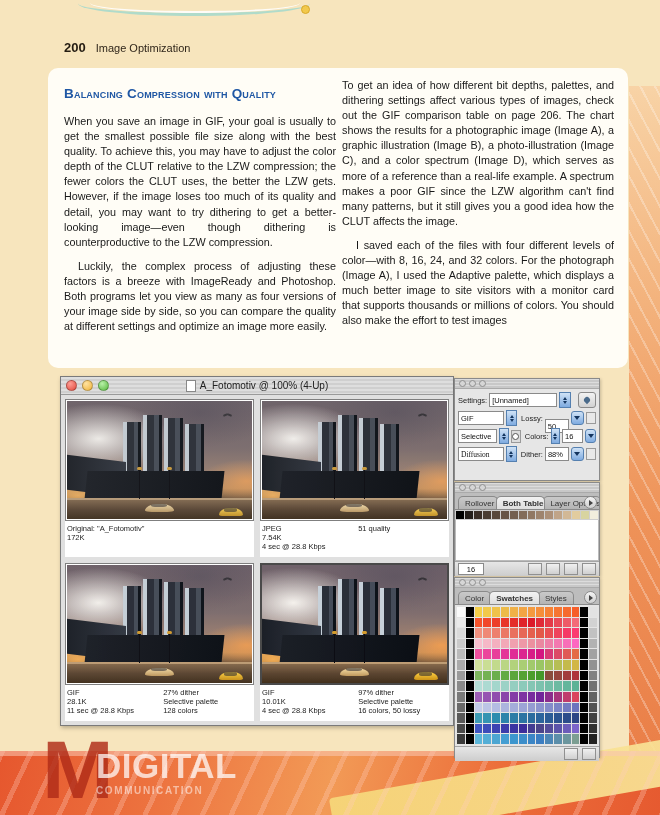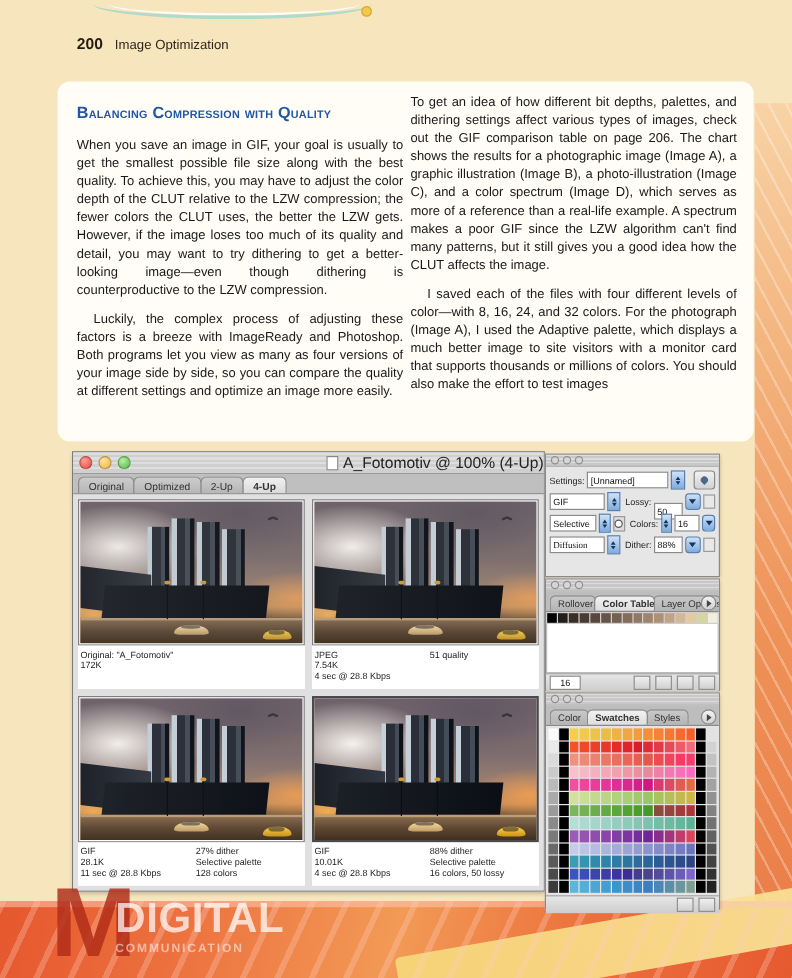--- a/index.html
+++ b/index.html
@@ -18,41 +18,41 @@
     background:linear-gradient(100deg,#e6572e 0%,#ed7440 25%,#f29a56 50%,#ec6e3a 75%,#e65a30 100%);}
   .bottom-art .streaks{position:absolute;inset:0;background:repeating-linear-gradient(115deg,rgba(255,205,190,.30) 0 5px,rgba(255,205,190,0) 5px 26px);}
   .bottom-art .yellow-band{position:absolute;left:330px;top:14px;width:380px;height:46px;background:linear-gradient(90deg,#f6d87a,#f9e49a);transform:rotate(-10deg);opacity:.92;border-radius:4px;}
   .bottom-art .pinkline{position:absolute;left:0;top:0;width:660px;height:5px;background:rgba(250,200,180,.55);}
   .m-glyph{position:absolute;left:42px;top:726px;z-index:3;font-size:86px;font-weight:bold;color:#b02c18;opacity:.82;line-height:1;transform:scaleY(.95);letter-spacing:-6px;}
   .brand{position:absolute;left:96px;top:748px;z-index:4;}
   .brand .b1{font-size:35px;font-weight:bold;color:rgba(255,255,255,.72);letter-spacing:.5px;line-height:1;}
   .brand .b2{font-size:10px;font-weight:bold;color:rgba(255,255,255,.52);letter-spacing:1.6px;margin-top:2px;}
 
   
-  .runhead{position:absolute;left:64px;top:28px;color:#241c12;}
+  .runhead{position:absolute;left:64px;top:38px;color:#241c12;}
   .runhead .num{font-size:13px;font-weight:bold;}
   .runhead .sec{font-size:11px;margin-left:10px;color:#30261a;}
 
   
   .card{position:absolute;left:48px;top:68px;width:580px;height:300px;background:#fffdf6;border-radius:10px;}
   .heading{position:absolute;left:16px;top:18px;width:280px;font-size:13.5px;font-weight:bold;color:#1f57a4;font-variant:small-caps;letter-spacing:.2px;}
   .col{position:absolute;font-size:10.8px;line-height:15.1px;color:#191919;text-align:justify;}
   .col p{margin:0;}
   .col p + p{margin-top:9px;text-indent:14px;}
   #leftcol{left:16px;top:46px;width:272px;}
   #rightcol{left:294px;top:10px;width:272px;}
 
   
   .ir-window{position:absolute;left:60px;top:376px;width:392px;z-index:2;border:1px solid #7a7a7a;background:#e4e4e4;box-shadow:1px 2px 4px rgba(0,0,0,.25);}
   .titlebar{height:17px;background:repeating-linear-gradient(180deg,#dedede 0 2px,#cfcfcf 2px 4px);display:flex;align-items:center;position:relative;border-bottom:1px solid #9a9a9a;}
   .tl{width:9px;height:9px;border-radius:50%;margin-left:5px;display:inline-block;border:1px solid rgba(0,0,0,.25);}
   .tl.red{background:radial-gradient(circle at 35% 30%,#ff9d94,#e24b3f);}
   .tl.yellow{background:radial-gradient(circle at 35% 30%,#ffe2a0,#f0b43a);}
   .tl.green{background:radial-gradient(circle at 35% 30%,#b8f0a8,#58b83e);}
-  .title-wrap{position:absolute;left:0;right:0;text-align:center;font-size:13px;color:#222;display:flex;justify-content:flex-end;align-items:center;gap:4px;}
+  .title-wrap{position:absolute;left:0;right:0;text-align:center;font-size:10px;color:#222;display:flex;justify-content:center;align-items:center;gap:4px;}
   .doc-icon{width:8px;height:10px;background:#fff;border:1px solid #888;display:inline-block;}
   .wtabs{height:16px;background:#bfbfbf;display:flex;align-items:flex-end;padding-left:4px;border-bottom:1px solid #8a8a8a;}
   .wtab{font-size:8.5px;color:#333;padding:2px 8px 1px;border:1px solid #8a8a8a;border-bottom:none;border-radius:5px 5px 0 0;background:linear-gradient(#cccccc,#b6b6b6);margin-right:-1px;white-space:nowrap;}
   .wtab.active{background:linear-gradient(#f0f0f0,#dadada);font-weight:bold;position:relative;z-index:1;}
   .wcontent{padding:4px;display:grid;grid-template-columns:1fr 1fr;gap:6px;background:#e0e0e0;}
   .quad{background:#fff;}
   .photo-frame{border:1px solid #7f7f7f;background:#fff;padding:1px;}
   .photo-frame.sel{border:2px solid #4a4a4a;padding:0;}
   .photo{position:relative;height:118px;overflow:hidden;
     background:
@@ -169,26 +169,20 @@
   <div class="ir-window">
     <div class="titlebar">
       <span class="tl red"></span>
       <span class="tl yellow"></span>
       <span class="tl green"></span>
       <span class="title-wrap">
         <span class="doc-icon"></span>
         <span>A_Fotomotiv @ 100% (4-Up)</span>
       </span>
     </div>
-    <div class="wtabs" id="wtabs">
-        <div class="wtab">Original</div>
-        <div class="wtab">Optimized</div>
-        <div class="wtab">2-Up</div>
-        <div class="wtab active">4-Up</div>
-      </div>
     <div class="wcontent" id="quads">
         <div class="quad">
           <div class="photo-frame">
             <div class="photo v1">
               <div class="bldg">
                 <i class="p1"></i>
                 <i class="p2"></i>
                 <i class="p3"></i>
                 <i class="p4"></i>
               </div>
@@ -291,21 +285,21 @@
               <div class="bird"></div>
             </div>
           </div>
           <div class="qcap">
             <div class="cl">
               <div>GIF</div>
               <div>10.01K</div>
               <div>4 sec @ 28.8 Kbps</div>
             </div>
             <div class="cr">
-              <div>88% dither</div>
+              <div>97% dither</div>
               <div>Selective palette</div>
               <div>16 colors, 50 lossy</div>
             </div>
           </div>
         </div>
       </div>
   </div>
 
   <div class="palettes">
 
@@ -382,21 +376,21 @@
     </div>
 
     <div class="pal" id="pal-colortable">
       <div class="pal-dots">
           <i></i>
           <i></i>
           <i></i>
         </div>
       <div class="ptabs" id="ct-tabs">
           <div class="ptab">Rollover</div>
-          <div class="ptab active">Color Table</div>
+          <div class="ptab active">Both Table</div>
           <div class="ptab">Layer Options</div>
           <div class="ptab-btn">
             <span class="tri-r"></span>
           </div>
         </div>
       <div class="ct-strip" id="ct-strip">
           <i style="background: rgb(0, 0, 0);"></i>
           <i style="background: rgb(36, 30, 26);"></i>
           <i style="background: rgb(58, 46, 38);"></i>
           <i style="background: rgb(74, 60, 50);"></i>

